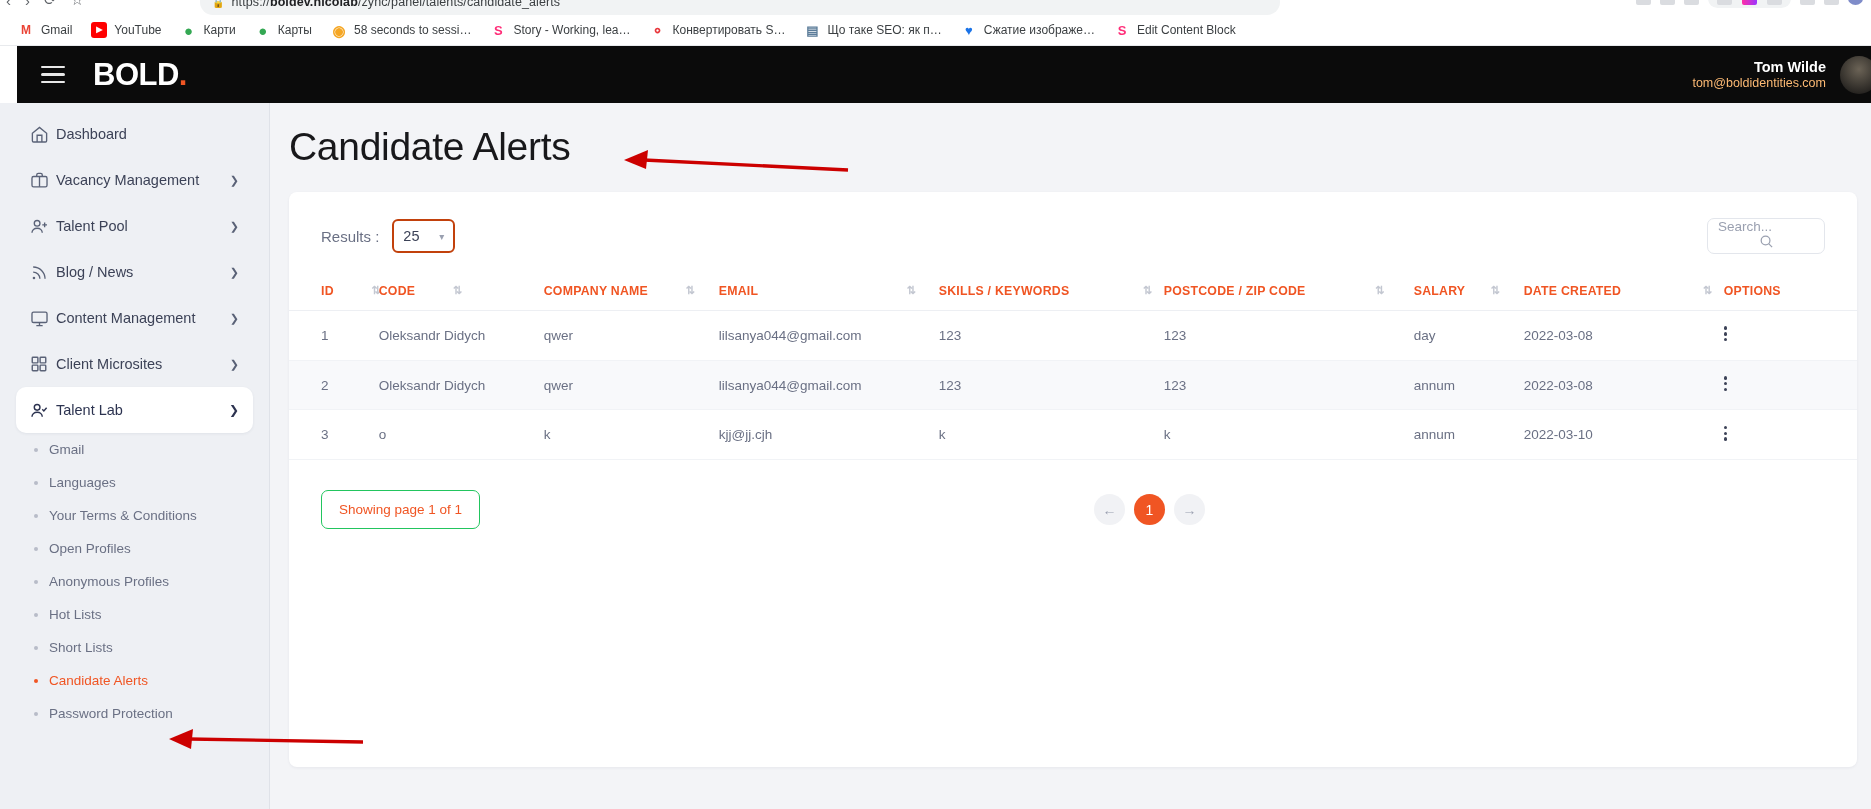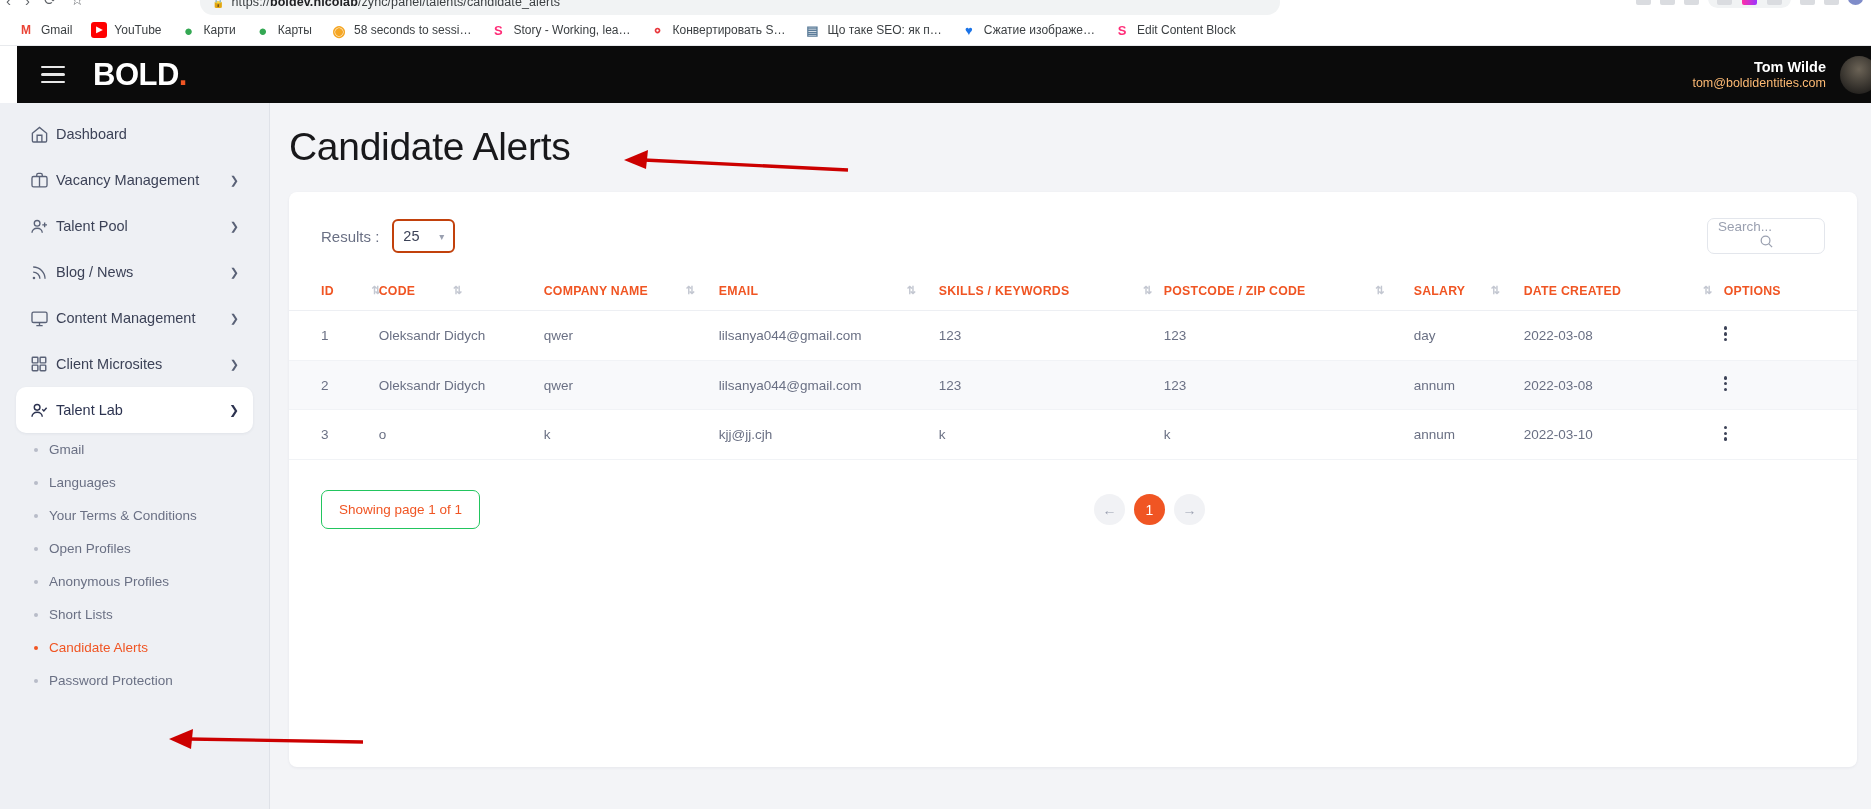--- a/index.html
+++ b/index.html
@@ -408,20 +408,24 @@
     <span class="bullet"></span>
     <span>Your Terms &amp; Conditions</span>
   </div>
   <div class="sub-item">
     <span class="bullet"></span>
     <span>Open Profiles</span>
   </div>
   <div class="sub-item">
     <span class="bullet"></span>
     <span>Anonymous Profiles</span>
+  </div>
+  <div class="sub-item">
+    <span class="bullet"></span>
+    <span>Hot Lists</span>
   </div>
   <div class="sub-item">
     <span class="bullet"></span>
     <span>Short Lists</span>
   </div>
   <div class="sub-item current">
     <span class="bullet"></span>
     <span>Candidate Alerts</span>
   </div>
   <div class="sub-item">

